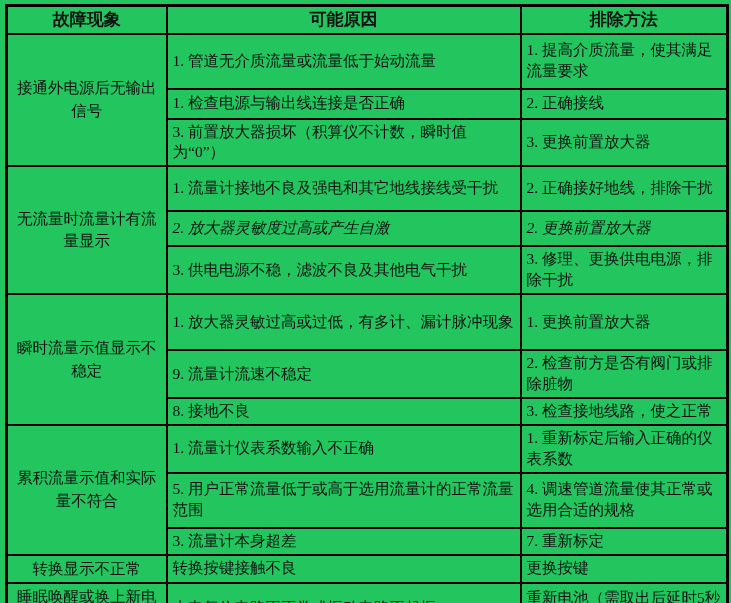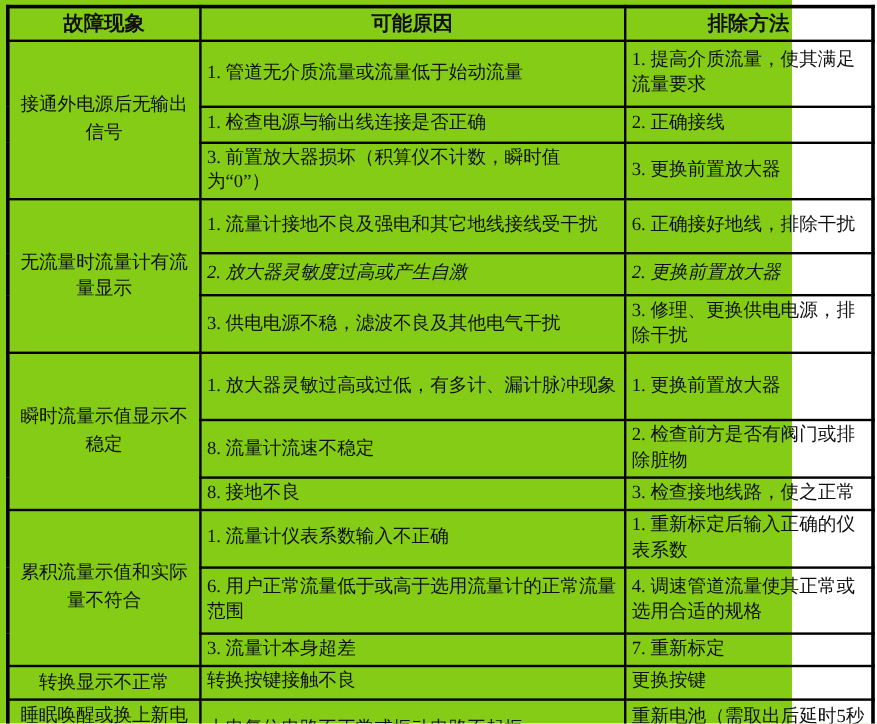--- a/index.html
+++ b/index.html
@@ -1,25 +1,25 @@
 <!DOCTYPE html>
 <html><head>
 <meta charset="utf-8">
 <style>
   html, body {
     margin: 0;
     padding: 0;
     background: #ffffff;
   }
   .page {
-    width: 660px;
+    width: 731px;
     height: 603px;
     box-sizing: border-box;
     padding: 4px 4px 4px 5px;
-    background: #84cc16;
+    background: #22c55e;
   }
   table.trouble {
     border-collapse: collapse;
     table-layout: fixed;
     width: 721px;
     height: 594px;
     border: 3px solid #000000;
     color: #111111;
     font-family: "Liberation Serif", "DejaVu Serif", serif;
   }
@@ -92,52 +92,52 @@
       <td class="remedy">2. 正确接线</td>
     </tr>
     <tr class="h43">
       <td class="cause">3. 前置放大器损坏（积算仪不计数，瞬时值为“0”）</td>
       <td class="remedy">3. 更换前置放大器</td>
     </tr>
 
     <tr class="h45">
       <td class="fault" rowspan="3">无流量时流量计有流量显示</td>
       <td class="cause">1. 流量计接地不良及强电和其它地线接线受干扰</td>
-      <td class="remedy">6. 正确接好地线，排除干扰</td>
+      <td class="remedy">2. 正确接好地线，排除干扰</td>
     </tr>
     <tr class="h35">
       <td class="cause">2. 放大器灵敏度过高或产生自激</td>
       <td class="remedy">2. 更换前置放大器</td>
     </tr>
     <tr class="h46">
       <td class="cause">3. 供电电源不稳，滤波不良及其他电气干扰</td>
       <td class="remedy">3. 修理、更换供电电源，排除干扰</td>
     </tr>
 
     <tr class="h56">
       <td class="fault" rowspan="3">瞬时流量示值显示不稳定</td>
       <td class="cause">1. 放大器灵敏过高或过低，有多计、漏计脉冲现象</td>
       <td class="remedy">1. 更换前置放大器</td>
     </tr>
     <tr class="h46">
-      <td class="cause">8. 流量计流速不稳定</td>
+      <td class="cause">9. 流量计流速不稳定</td>
       <td class="remedy">2. 检查前方是否有阀门或排除脏物</td>
     </tr>
     <tr class="h25">
       <td class="cause">8. 接地不良</td>
       <td class="remedy">3. 检查接地线路，使之正常</td>
     </tr>
 
     <tr class="h39">
       <td class="fault" rowspan="3">累积流量示值和实际量不符合</td>
       <td class="cause">1. 流量计仪表系数输入不正确</td>
       <td class="remedy">1. 重新标定后输入正确的仪表系数</td>
     </tr>
     <tr class="h55">
-      <td class="cause">6. 用户正常流量低于或高于选用流量计的正常流量范围</td>
+      <td class="cause">5. 用户正常流量低于或高于选用流量计的正常流量范围</td>
       <td class="remedy">4. 调速管道流量使其正常或选用合适的规格</td>
     </tr>
     <tr class="h23">
       <td class="cause">3. 流量计本身超差</td>
       <td class="remedy">7. 重新标定</td>
     </tr>
 
     <tr class="h23">
       <td class="fault">转换显示不正常</td>
       <td class="cause">转换按键接触不良</td>

